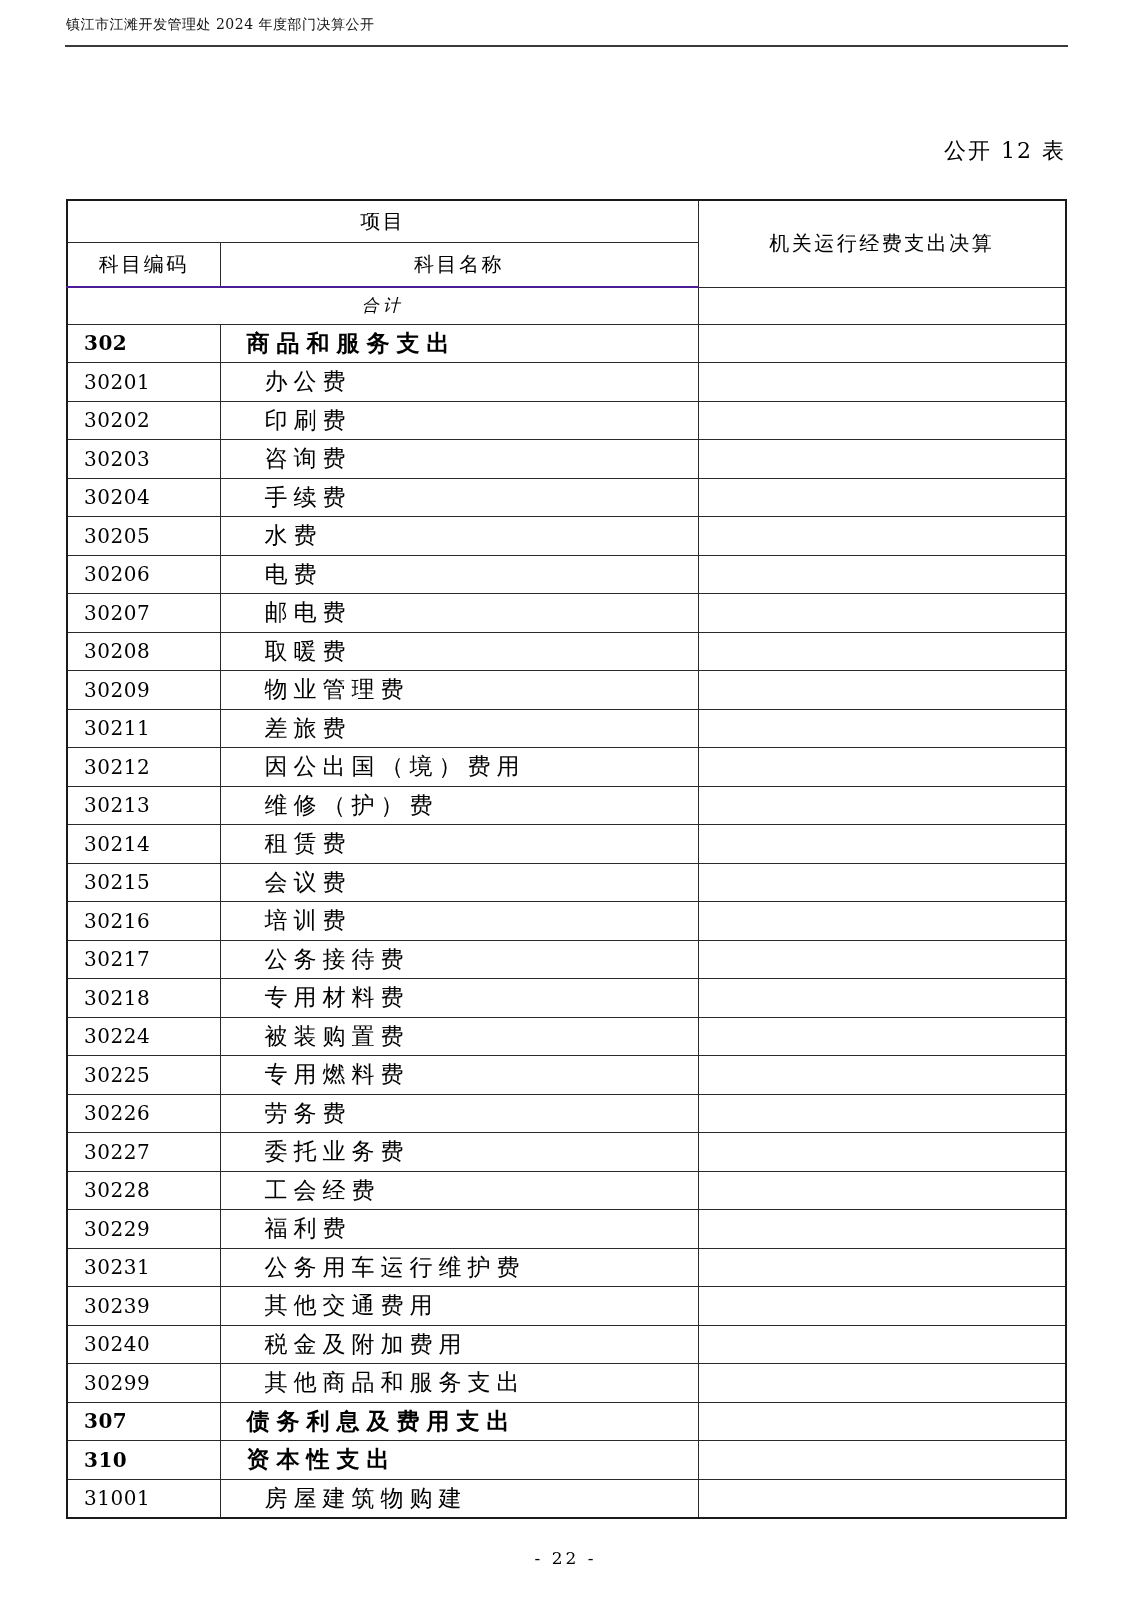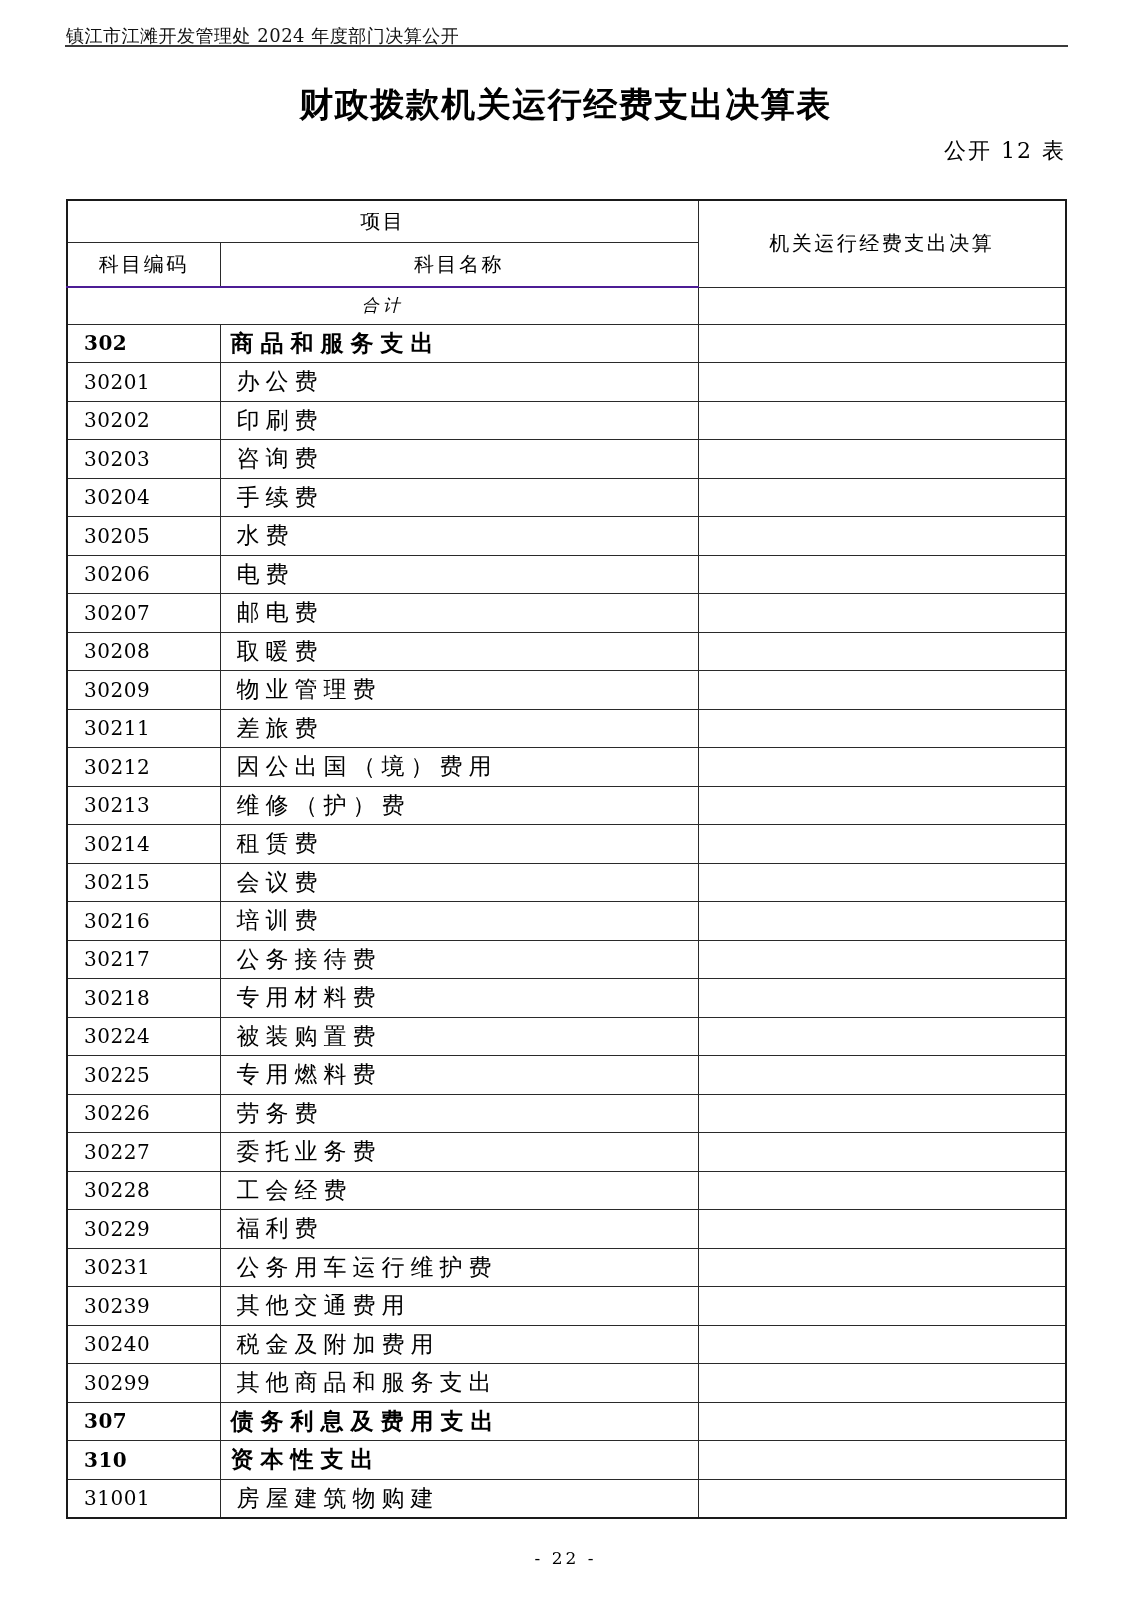--- a/index.html
+++ b/index.html
@@ -11,22 +11,22 @@
   }
   .page {
     position: relative;
     width: 1131px;
     height: 1600px;
     background: #ffffff;
     overflow: hidden;
   }
   .doc-header {
     position: absolute;
-    left: 66px; top: 24px;
-    font-size: 18px;
+    left: 66px; top: 16px;
+    font-size: 14px;
     letter-spacing: 0.5px;
     color: #111;
     white-space: nowrap;
   }
   .header-rule {
     position: absolute;
     left: 65px; top: 45px;
     width: 1003px; height: 2px;
     background: #3a3a3a;
   }
@@ -86,44 +86,43 @@
     letter-spacing: 4px;
     font-style: italic;
   }
   tbody td { height: 38.5px; font-size: 23px; }
   td.code-cell {
     padding-left: 16px;
     font-size: 20px;
     letter-spacing: 0.5px;
   }
   td.name-cell {
-    padding-left: 10px;
+    padding-left: 26px;
     letter-spacing: 6px;
   }
-  td.name-cell.indent { padding-left: 16px; }
+  td.name-cell.indent { padding-left: 44px; }
   tr.section td { font-weight: bold; }
   tr.section td.name-cell { letter-spacing: 7px; }
   .page-num {
     position: absolute;
     left: 0; top: 1548px;
     width: 100%;
     text-align: center;
     font-size: 17px;
     letter-spacing: 3px;
   }
 </style>
 </head>
 <body>
 
 <div class="page">
 
   <div class="doc-header">镇江市江滩开发管理处 2024 年度部门决算公开</div>
   <div class="header-rule"></div>
 
-  <div class="doc-title">财政拨款机关运行经费支出决算表</div>
 
   <div class="table-label">公开 12 表</div>
 
 
   <div class="table-wrap">
     <table class="expense">
       <colgroup>
         <col style="width:153px">
         <col style="width:478px">
         <col style="width:368px">

